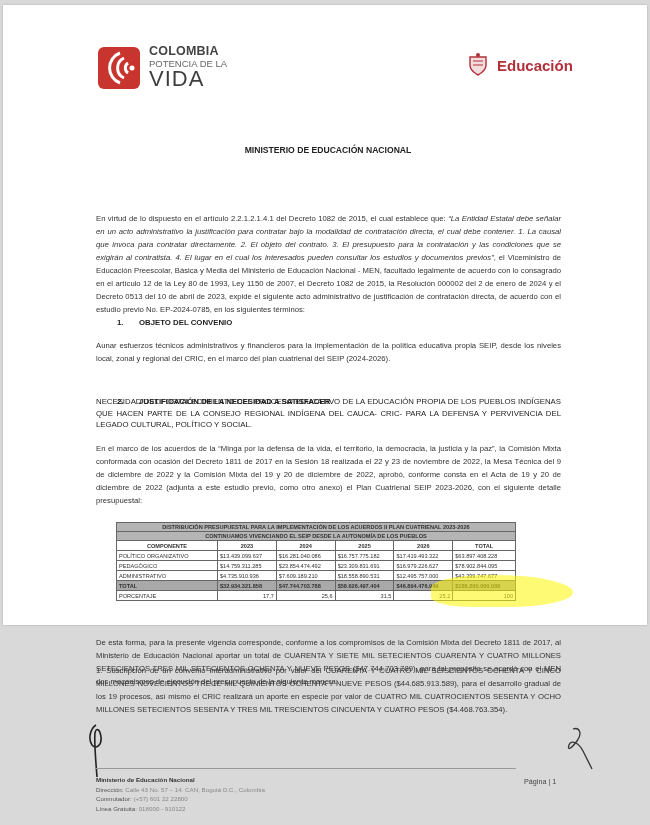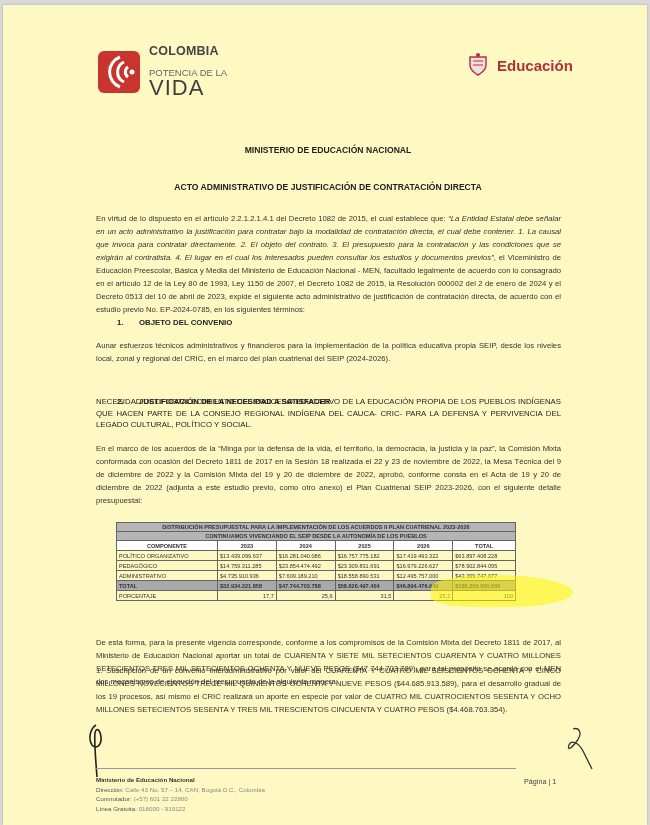--- a/index.html
+++ b/index.html
@@ -3,33 +3,33 @@
 <meta charset="utf-8">
 <style>
   html, body { margin: 0; padding: 0; }
   body {
     width: 650px; height: 825px; overflow: hidden;
     background: #d9d9d9;
     font-family: "Liberation Sans", sans-serif;
     color: #222;
   }
   .page {
-    position: absolute; left: 3px; top: 5px; width: 644px; height: 820px;
-    background: #fef9c3;
+    position: absolute; left: 3px; top: 5px; width: 644px; height: 620px;
+    background: #ffffff;
     box-shadow: 0 0 2px #aaa;
   }
   .logo-left { position: absolute; left: 95px; top: 40px; display: flex; align-items: center; }
   .logo-mark {
     width: 42px; height: 42px; background: #c8352f; border-radius: 6px;
     position: relative; overflow: hidden;
   }
   .logo-mark svg { position: absolute; left: 0; top: 0; }
   .logo-text { margin-left: 9px; line-height: 1; }
   .logo-text .l1 { font-size: 12.5px; font-weight: bold; color: #444; letter-spacing: 0.2px; }
-  .logo-text .l2 { font-size: 9.5px; color: #666; margin-top: 10px; }
+  .logo-text .l2 { font-size: 9.5px; color: #666; margin-top: 1px; }
   .logo-text .l3 { font-size: 22px; font-weight: normal; color: #3f3f3f; letter-spacing: 1px; margin-top: 0px; }
 
   .logo-right { position: absolute; left: 462px; top: 47px; display: flex; align-items: center; }
   .shield { width: 26px; height: 26px; }
   .logo-right .edu { margin-left: 6px; font-size: 15px; font-weight: bold; color: #b2303a; }
 
   .title1 { position: absolute; left: 80px; width: 490px; top: 140px; text-align: center;
     font-size: 8.6px; font-weight: bold; color: #222; }
   .title2 { position: absolute; left: 80px; width: 490px; top: 177px; text-align: center;
     font-size: 8.6px; font-weight: bold; color: #222; }
@@ -97,21 +97,20 @@
   <div class="logo-right">
     <svg class="shield" viewBox="0 0 26 26">
       <path d="M5 5 H21 V13 C21 19 13 23 13 23 C13 23 5 19 5 13 Z" fill="#f3dede" stroke="#b2303a" stroke-width="1.4"></path>
       <path d="M8 9 H18 M8 13 H18" stroke="#b2303a" stroke-width="1"></path>
       <circle cx="13" cy="3" r="2" fill="#b2303a"></circle>
     </svg>
     <span class="edu">Educación</span>
   </div>
 
   <div class="title1">MINISTERIO DE EDUCACIÓN NACIONAL</div>
-  <div class="title2">ACTO ADMINISTRATIVO DE JUSTIFICACIÓN DE CONTRATACIÓN DIRECTA</div>
 
   <div class="para p1"><span>En virtud de lo dispuesto en el artículo 2.2.1.2.1.4.1 del Decreto 1082 de 2015, el cual establece que: </span><i>“La Entidad Estatal debe señalar en un acto administrativo la justificación para contratar bajo la modalidad de contratación directa, el cual debe contener. 1. La causal que invoca para contratar directamente. 2. El objeto del contrato. 3. El presupuesto para la contratación y las condiciones que se exigirán al contratista. 4. El lugar en el cual los interesados pueden consultar los estudios y documentos previos”</i><span>, el Viceministro de Educación Preescolar, Básica y Media del Ministerio de Educación Nacional - MEN, facultado legalmente de acuerdo con lo consagrado en el artículo 12 de la Ley 80 de 1993, Ley 1150 de 2007, el Decreto 1082 de 2015, la Resolución 000002 del 2 de enero de 2024 y el Decreto 0513 del 10 de abril de 2023, expide el siguiente acto administrativo de justificación de contratación directa, de acuerdo con el estudio previo No. EP-2024-0785, en los siguientes términos:</span></div>
 
   <div class="h-objeto">
     <span class="num">1.</span><span>OBJETO DEL CONVENIO</span>
   </div>
   <div class="para p2">Aunar esfuerzos técnicos administrativos y financieros para la implementación de la política educativa propia SEIP, desde los niveles local, zonal y regional del CRIC, en el marco del plan cuatrienal del SEIP (2024-2026).</div>
 
   <div class="h-just">
     <span class="num">2.</span><span>JUSTIFICACIÓN DE LA NECESIDAD A SATISFACER</span>

